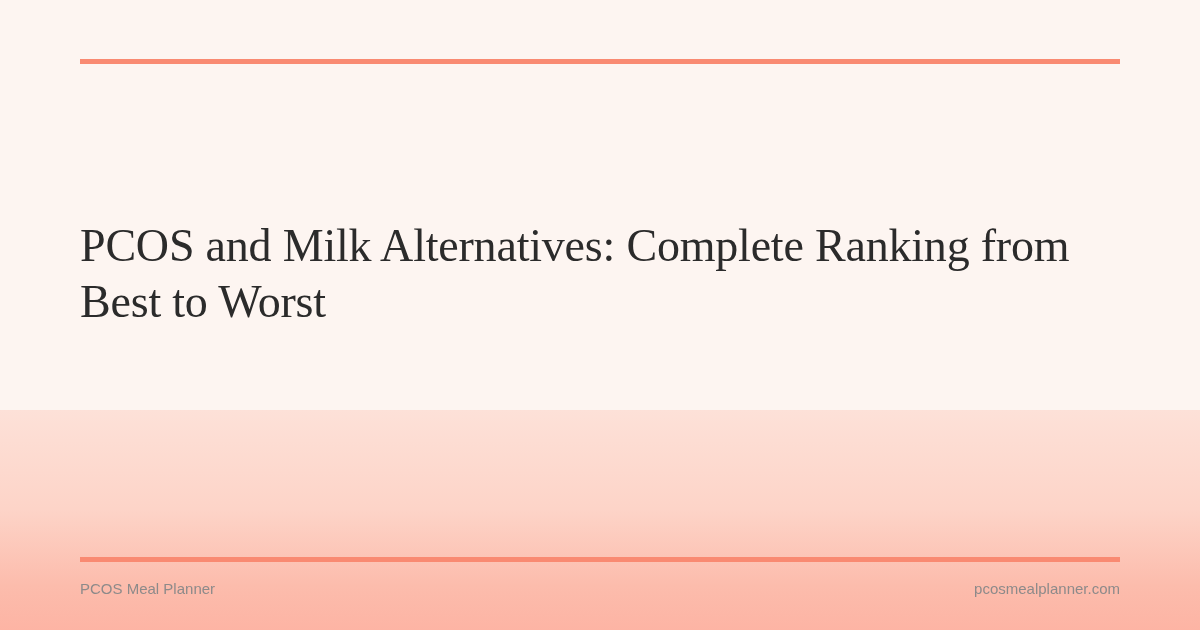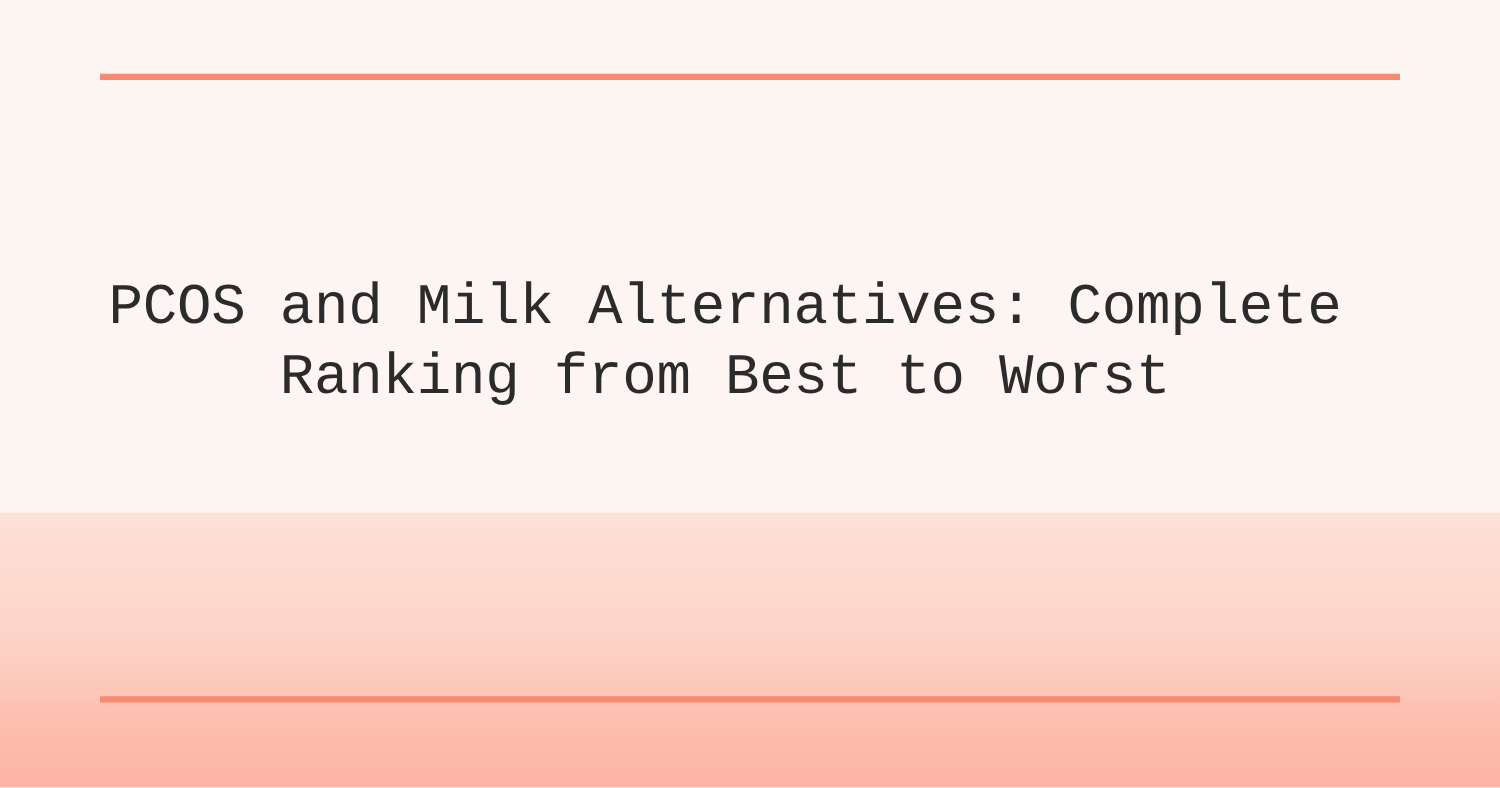--- a/index.html
+++ b/index.html
@@ -57,22 +57,21 @@
     position: absolute;
     left: 80px;
     top: 218px;
     width: 1000px;
     margin: 0;
     font-size: 46px;
     font-weight: normal;
     line-height: 56px;
     letter-spacing: -0.2px;
     color: #2b2b2b;
-    font-family: Liberation Mono, monospace;
-    text-align: center;
+    font-family: Liberation Serif, serif;
   }
 
   
   .footer {
     position: absolute;
     left: 80px;
     top: 580px;
     width: 1040px;
     display: flex;
     align-items: center;
@@ -92,14 +91,18 @@
 <div class="card">
 
   <div class="gradient-band"></div>
 
   <div class="top-rule"></div>
 
   <h1 class="headline">PCOS and Milk Alternatives: Complete Ranking from Best to Worst</h1>
 
   <div class="bottom-rule"></div>
 
+  <div class="footer">
+    <span class="footer-brand">PCOS Meal Planner</span>
+    <span class="footer-url">pcosmealplanner.com</span>
+  </div>
 
 </div>
 
 </body></html>

